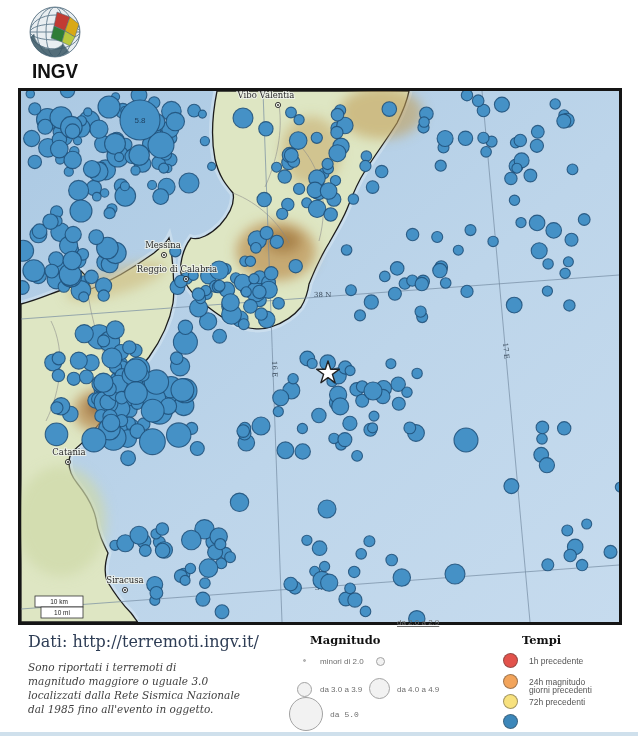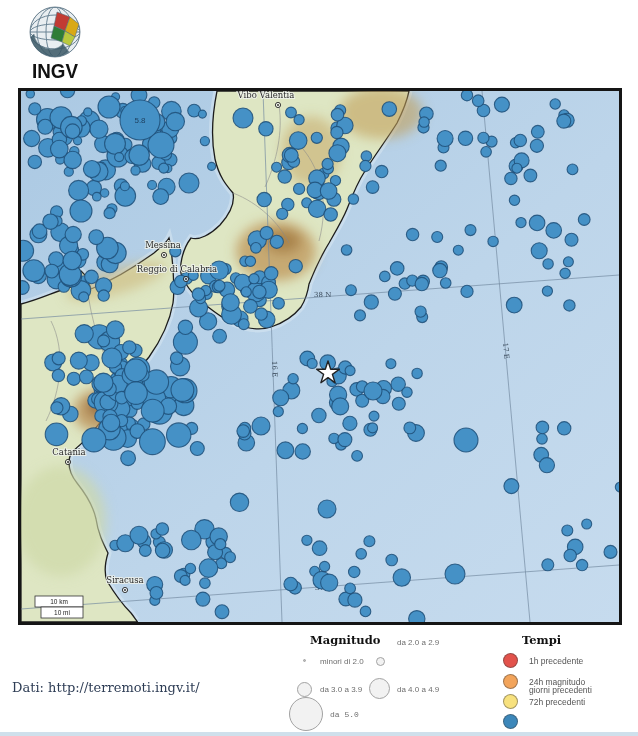--- a/index.html
+++ b/index.html
@@ -9,34 +9,34 @@
   .logo{position:absolute;left:25px;top:4px;width:64px;height:80px;}
   .title-line{position:absolute;left:100px;width:520px;font-size:17px;font-weight:bold;color:#101010;letter-spacing:.2px;}
   .title-1{top:10px;}
   .title-2{top:39px;}
   .fonte{position:absolute;left:60px;top:71px;width:560px;text-align:center;font-size:8.5px;color:#222;}
   
   .map-box{position:absolute;left:18px;top:88px;width:604px;height:537px;
            border:3px solid #151515;box-sizing:border-box;background:#b9d3e8;}
   .map-box svg{display:block;}
   
-  .dati{position:absolute;left:12px;top:632px;font-size:13px;color:#2e3d55;margin-top:48px;}
+  .dati{position:absolute;left:28px;top:632px;font-size:16px;color:#2e3d55;}
   .note{position:absolute;left:28px;top:660px;font-size:10.5px;font-style:italic;color:#3f3f3f;line-height:14px;}
   .leg-title{position:absolute;font-size:11.5px;font-weight:bold;color:#111;}
   .mag-title{left:310px;top:633px;}
   .tempi-title{left:522px;top:633px;}
   .leg-label{position:absolute;font-family:"Liberation Sans",sans-serif;font-size:8px;color:#6e6e6e;white-space:nowrap;}
   .mag-circle{position:absolute;border-radius:50%;background:#f2f2f2;border:1px solid #a2a2a2;box-sizing:border-box;}
   .mc0{width:3px;height:3px;left:303px;top:659px;background:#bbb;}
   .mc1{width:9px;height:9px;left:376px;top:657px;}
   .mc2{width:15px;height:15px;left:297px;top:682px;}
   .mc3{width:21px;height:21px;left:369px;top:678px;}
   .mc4{width:34px;height:34px;left:289px;top:697px;}
   .ml0{left:320px;top:657px;}
-  .ml1{left:397px;top:638px;}
+  .ml1{left:397px;top:618px;text-decoration:underline;}
   .ml2{left:320px;top:685px;}
   .ml3{left:397px;top:685px;}
   .ml4{left:330px;top:710px;font-family:Liberation Mono, monospace;}
   .tempi-circle{position:absolute;width:15px;height:15px;border-radius:50%;border:1px solid rgba(60,60,60,.45);box-sizing:border-box;left:503px;}
   .tl{left:529px;font-size:8.5px;color:#555;}
   .bottom-strip{position:absolute;left:0;bottom:0;width:638px;height:4px;background:#cfe0ec;}
 </style>
 </head>
 <body>
 
@@ -639,20 +639,26 @@
         <rect x="14" y="505" width="48" height="11" fill="#ffffff" stroke="#333" stroke-width=".8"></rect>
         <rect x="20" y="516" width="42" height="11" fill="#ffffff" stroke="#333" stroke-width=".8"></rect>
         <text x="38" y="513" text-anchor="middle" fill="#222">10 km</text>
         <text x="41" y="524" text-anchor="middle" fill="#222">10 mi</text>
       </g>
     </svg>
   </div>
 
   <div class="dati">Dati: http://terremoti.ingv.it/</div>
 
+  <div class="note">
+    <span>Sono riportati i terremoti di</span><br>
+    <span>magnitudo maggiore o uguale 3.0</span><br>
+    <span>localizzati dalla Rete Sismica Nazionale</span><br>
+    <span>dal 1985 fino all'evento in oggetto.</span>
+  </div>
 
   <div class="leg-title mag-title">Magnitudo</div>
   <span class="mag-circle mc0"></span>
   <span class="leg-label ml0">minori di 2.0</span>
   <span class="mag-circle mc1"></span>
   <span class="leg-label ml1">da 2.0 a 2.9</span>
   <span class="mag-circle mc2"></span>
   <span class="leg-label ml2">da 3.0 a 3.9</span>
   <span class="mag-circle mc3"></span>
   <span class="leg-label ml3">da 4.0 a 4.9</span>

